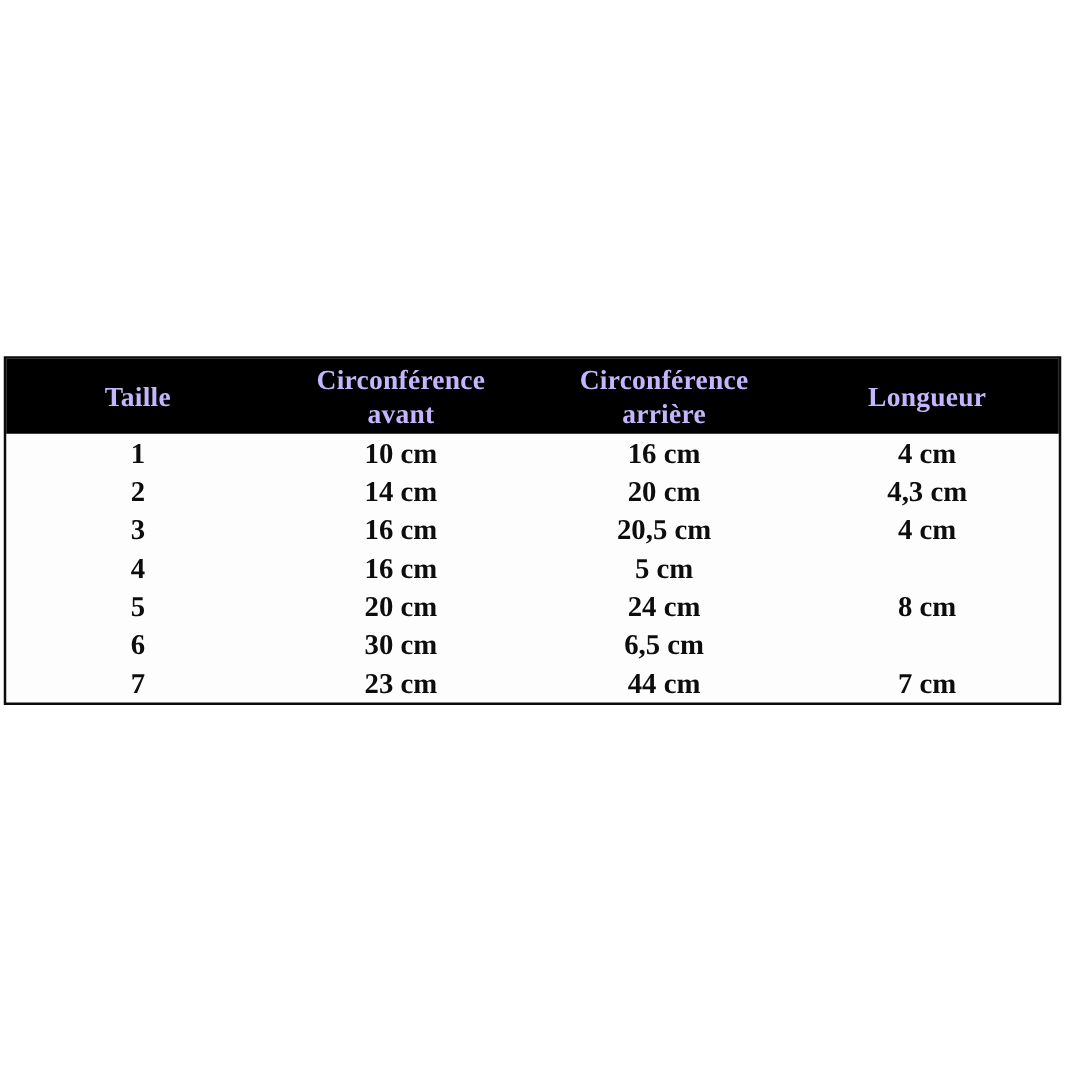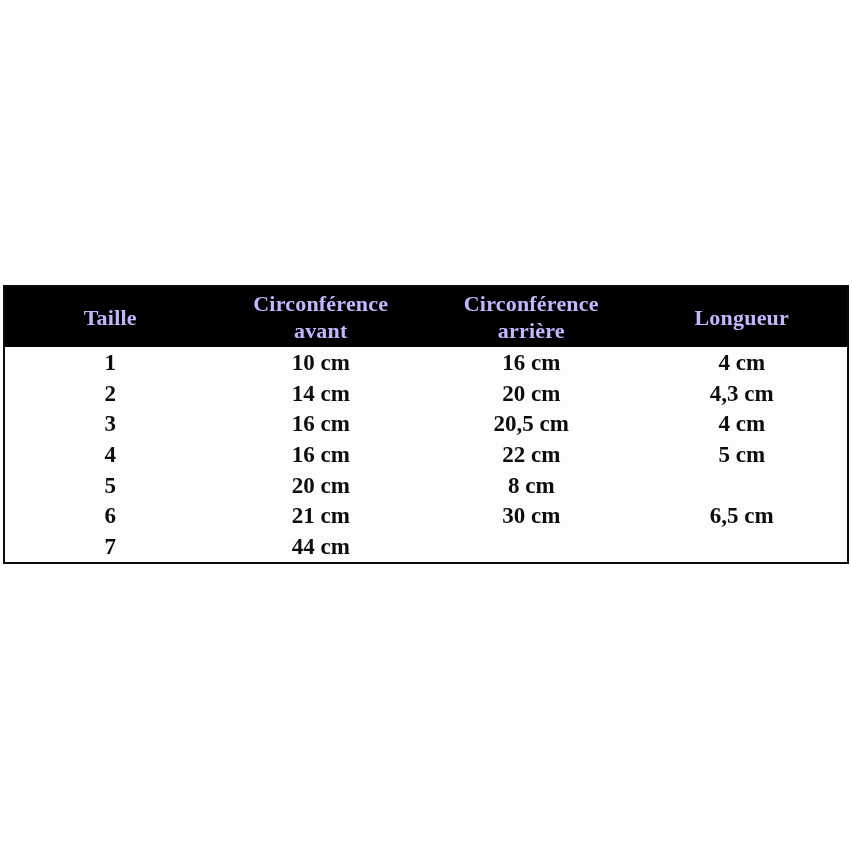--- a/index.html
+++ b/index.html
@@ -105,34 +105,35 @@
       </div>
       <div class="trow">
         <div class="td">3</div>
         <div class="td">16 cm</div>
         <div class="td">20,5 cm</div>
         <div class="td">4 cm</div>
       </div>
       <div class="trow">
         <div class="td">4</div>
         <div class="td">16 cm</div>
-        <div class="td">22 cm</div>
         <div class="td">5 cm</div>
       </div>
       <div class="trow">
         <div class="td">5</div>
         <div class="td">20 cm</div>
+        <div class="td">24 cm</div>
         <div class="td">8 cm</div>
       </div>
       <div class="trow">
         <div class="td">6</div>
-        <div class="td">21 cm</div>
         <div class="td">30 cm</div>
         <div class="td">6,5 cm</div>
       </div>
       <div class="trow">
         <div class="td">7</div>
+        <div class="td">23 cm</div>
         <div class="td">44 cm</div>
+        <div class="td">7 cm</div>
       </div>
     </div>
 
   </div>
 </div>
 
 </body></html>

